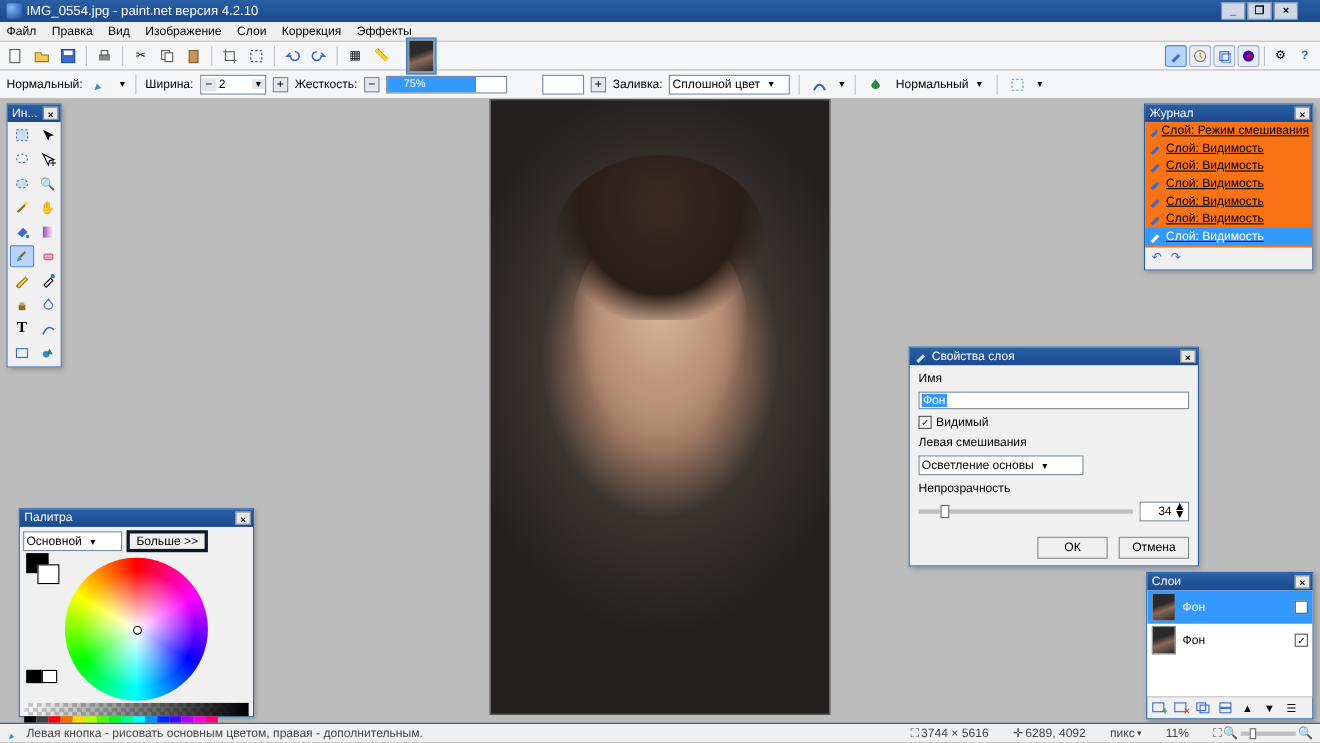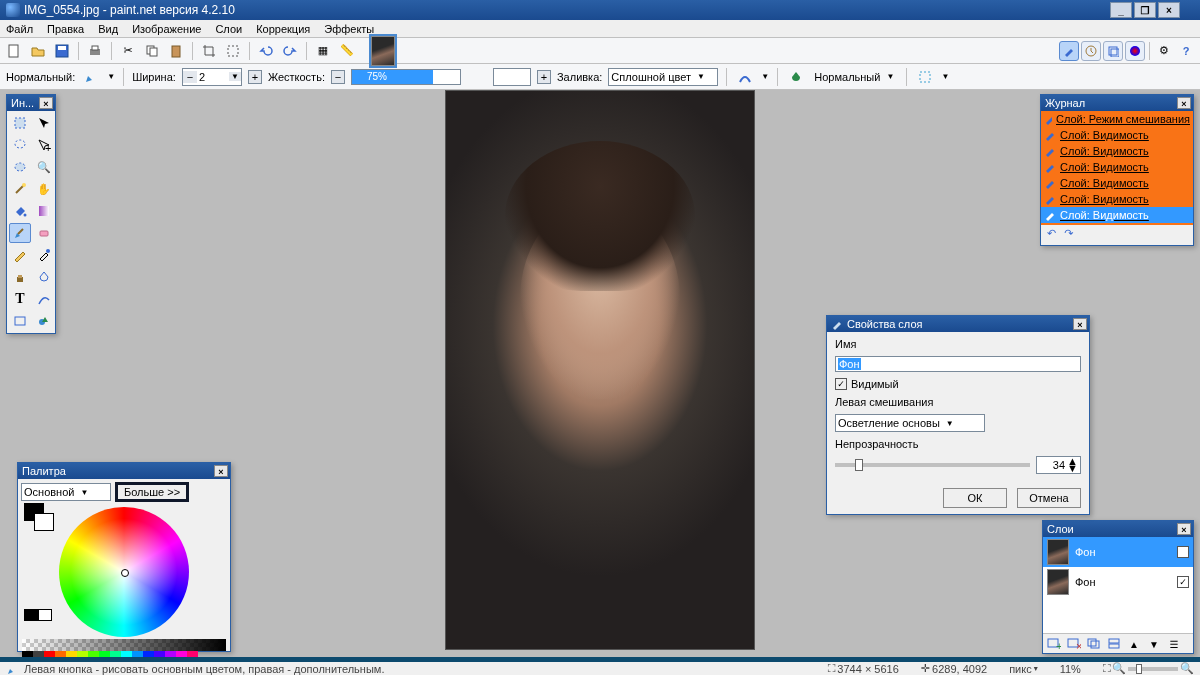--- a/index.html
+++ b/index.html
@@ -93,21 +93,21 @@
 .layerprops .namefield span { background: #3399ff; color: #fff; padding: 0 1px; }
 .layerprops .chkrow { display: flex; align-items: center; gap: 4px; }
 .layerprops .chkbox { width:12px; height:12px; border:1px solid #555; display:flex;align-items:center;justify-content:center; font-size:9px; }
 .layerprops .sliderrow { display:flex; align-items:center; gap:6px; }
 .layerprops .track { flex:1; height:4px; background:#c0c0c0; position:relative; }
 .layerprops .thumb-h { position:absolute; left:10%; top:-4px; width:8px; height:12px; background:#fff; border:1px solid #666; }
 .layerprops .btnrow { display:flex; gap:10px; justify-content:flex-end; margin-top:8px; }
 .layerprops .btn { width:64px; height:20px; border:1px solid #888; background:#efefef; display:flex;align-items:center;justify-content:center; }
 
 
-.statusbar { position:absolute; bottom:0; left:0; right:0; height:18px; background:#f0f0f0; border-top:5px solid #0c4a6e; display:flex; align-items:center; padding:0 6px; font-size:11px; color:#444; }
+.statusbar { position:absolute; bottom:0; left:0; right:0; height:18px; background:#f0f0f0; border-top:1px solid #0c4a6e; display:flex; align-items:center; padding:0 6px; font-size:11px; color:#444; }
 .statusbar .icon-s { width:14px; height:14px; margin-right:4px; display:flex;align-items:center;justify-content:center; }
 .statusbar .seg { display:flex; align-items:center; gap:2px; margin-left:12px; }
 .statusbar .right { margin-left:auto; display:flex; align-items:center; gap:10px; }
 
 svg { display: block; }
 </style>
 </head>
 <body>
 
 <div class="titlebar">

